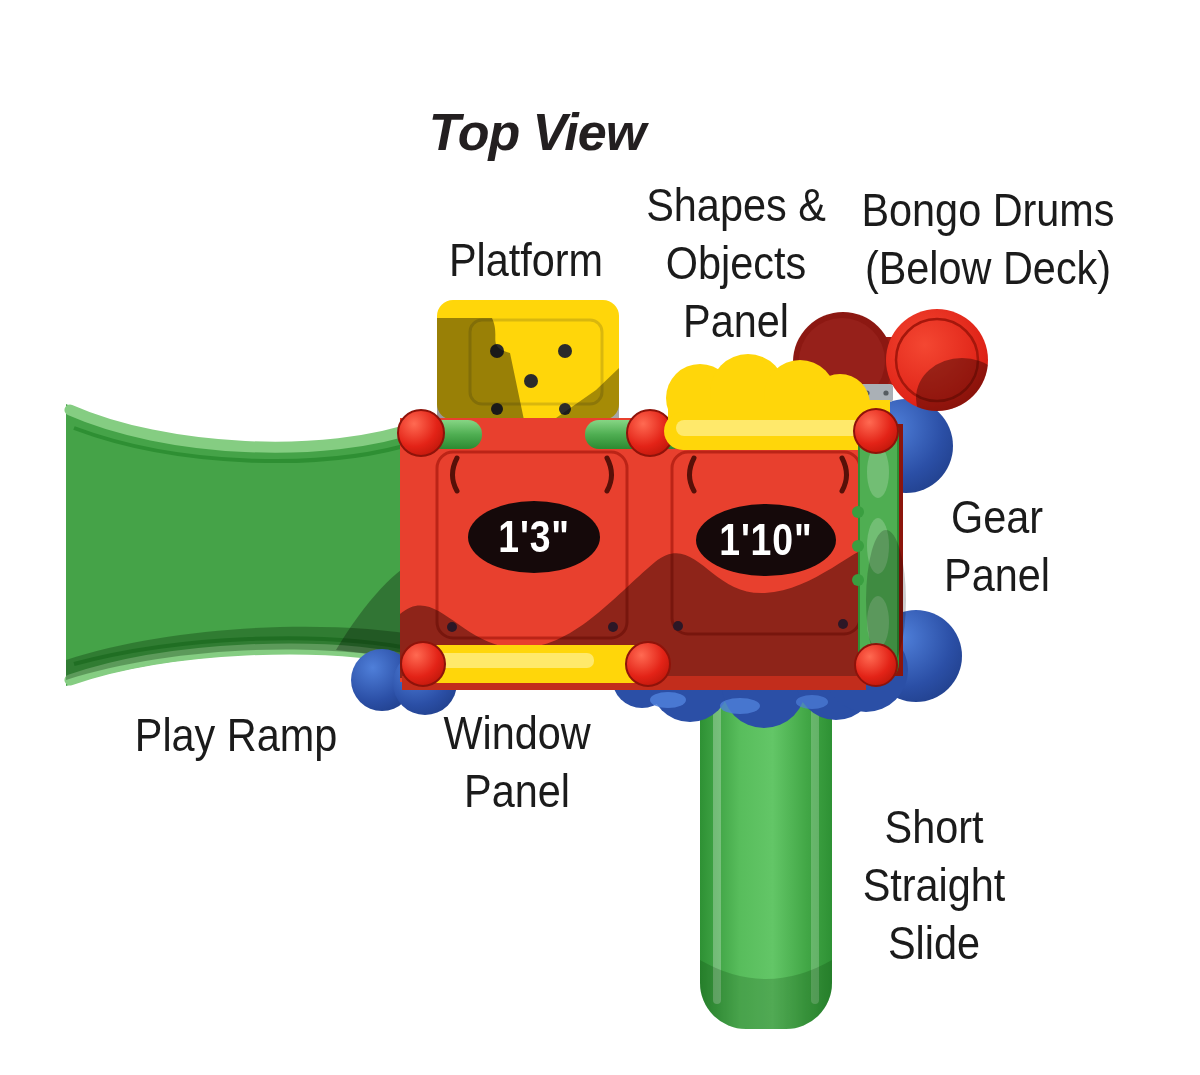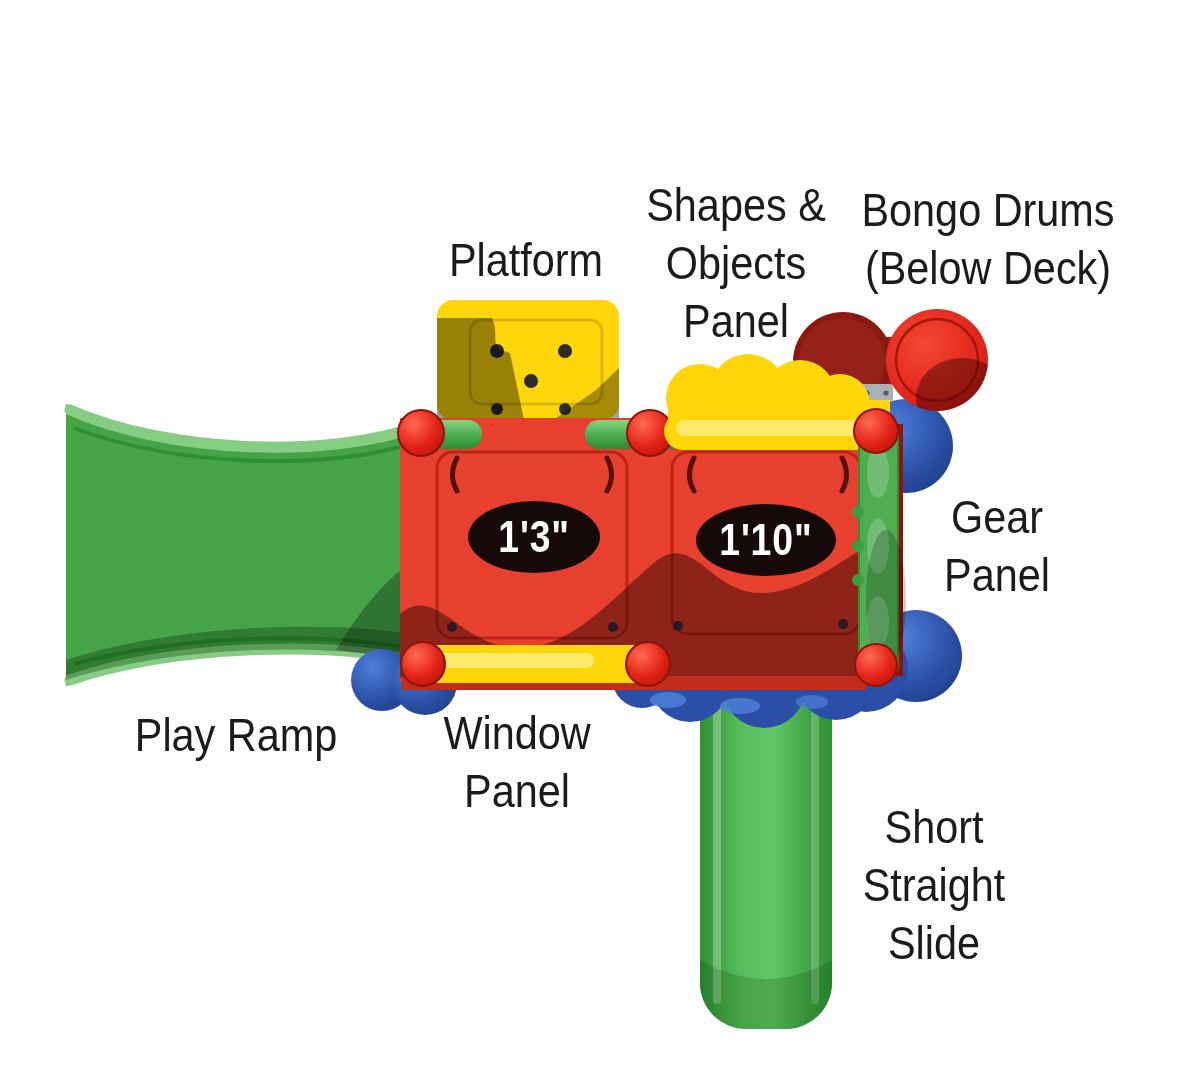--- a/index.html
+++ b/index.html
@@ -169,20 +169,21 @@
     </g>
   </svg>
 
   <div class="dim" style="left:468px;top:501px;width:132px;height:72px;">
     <span>1'3"</span>
   </div>
   <div class="dim" style="left:696px;top:504px;width:140px;height:72px;">
     <span>1'10"</span>
   </div>
 
+  <div class="title" style="left:537px;top:132px;">Top View</div>
 
   <div class="lbl" style="left:526px;top:261px;">
     <div>Platform</div>
   </div>
 
   <div class="lbl" style="left:736px;top:264px;">
     <div>Shapes &amp;</div>
     <div>Objects</div>
     <div>Panel</div>
   </div>

